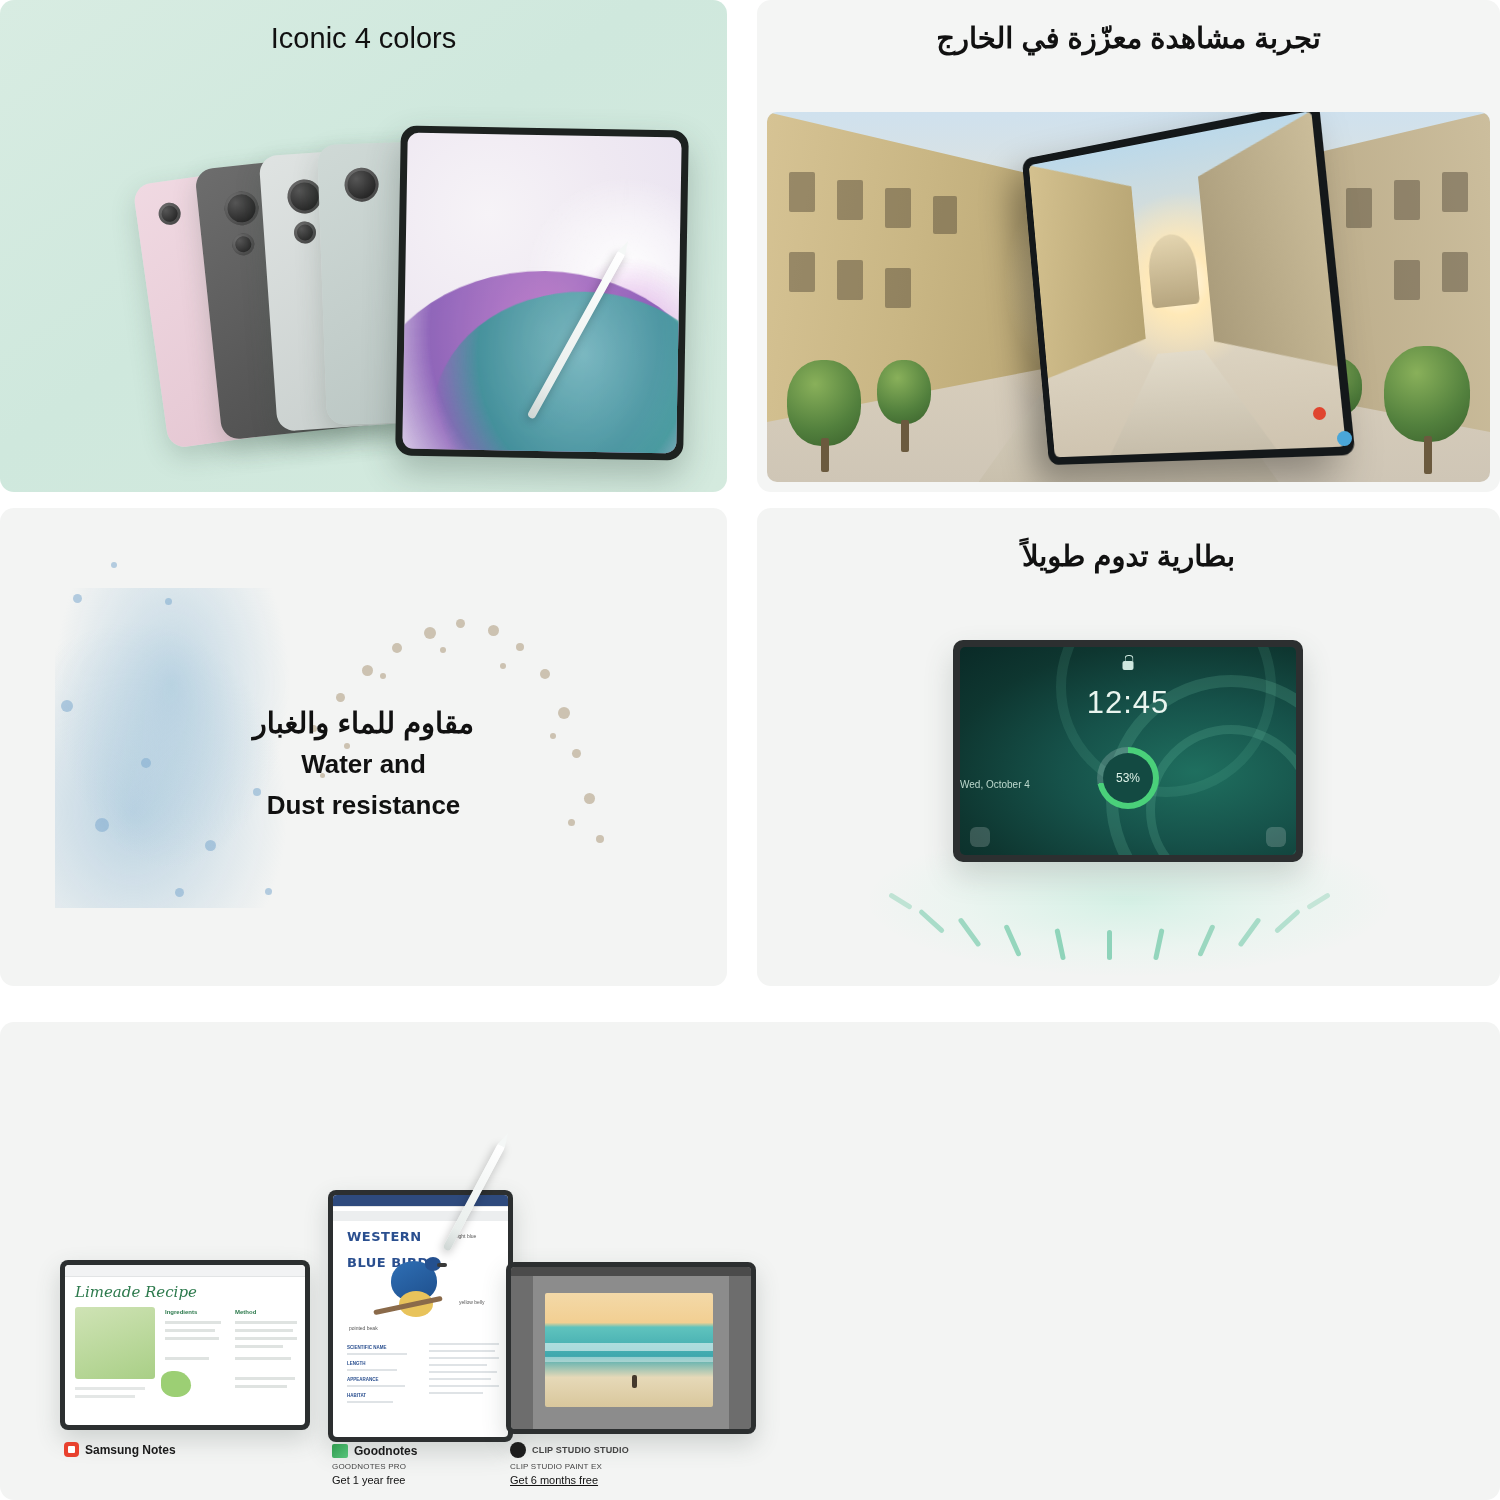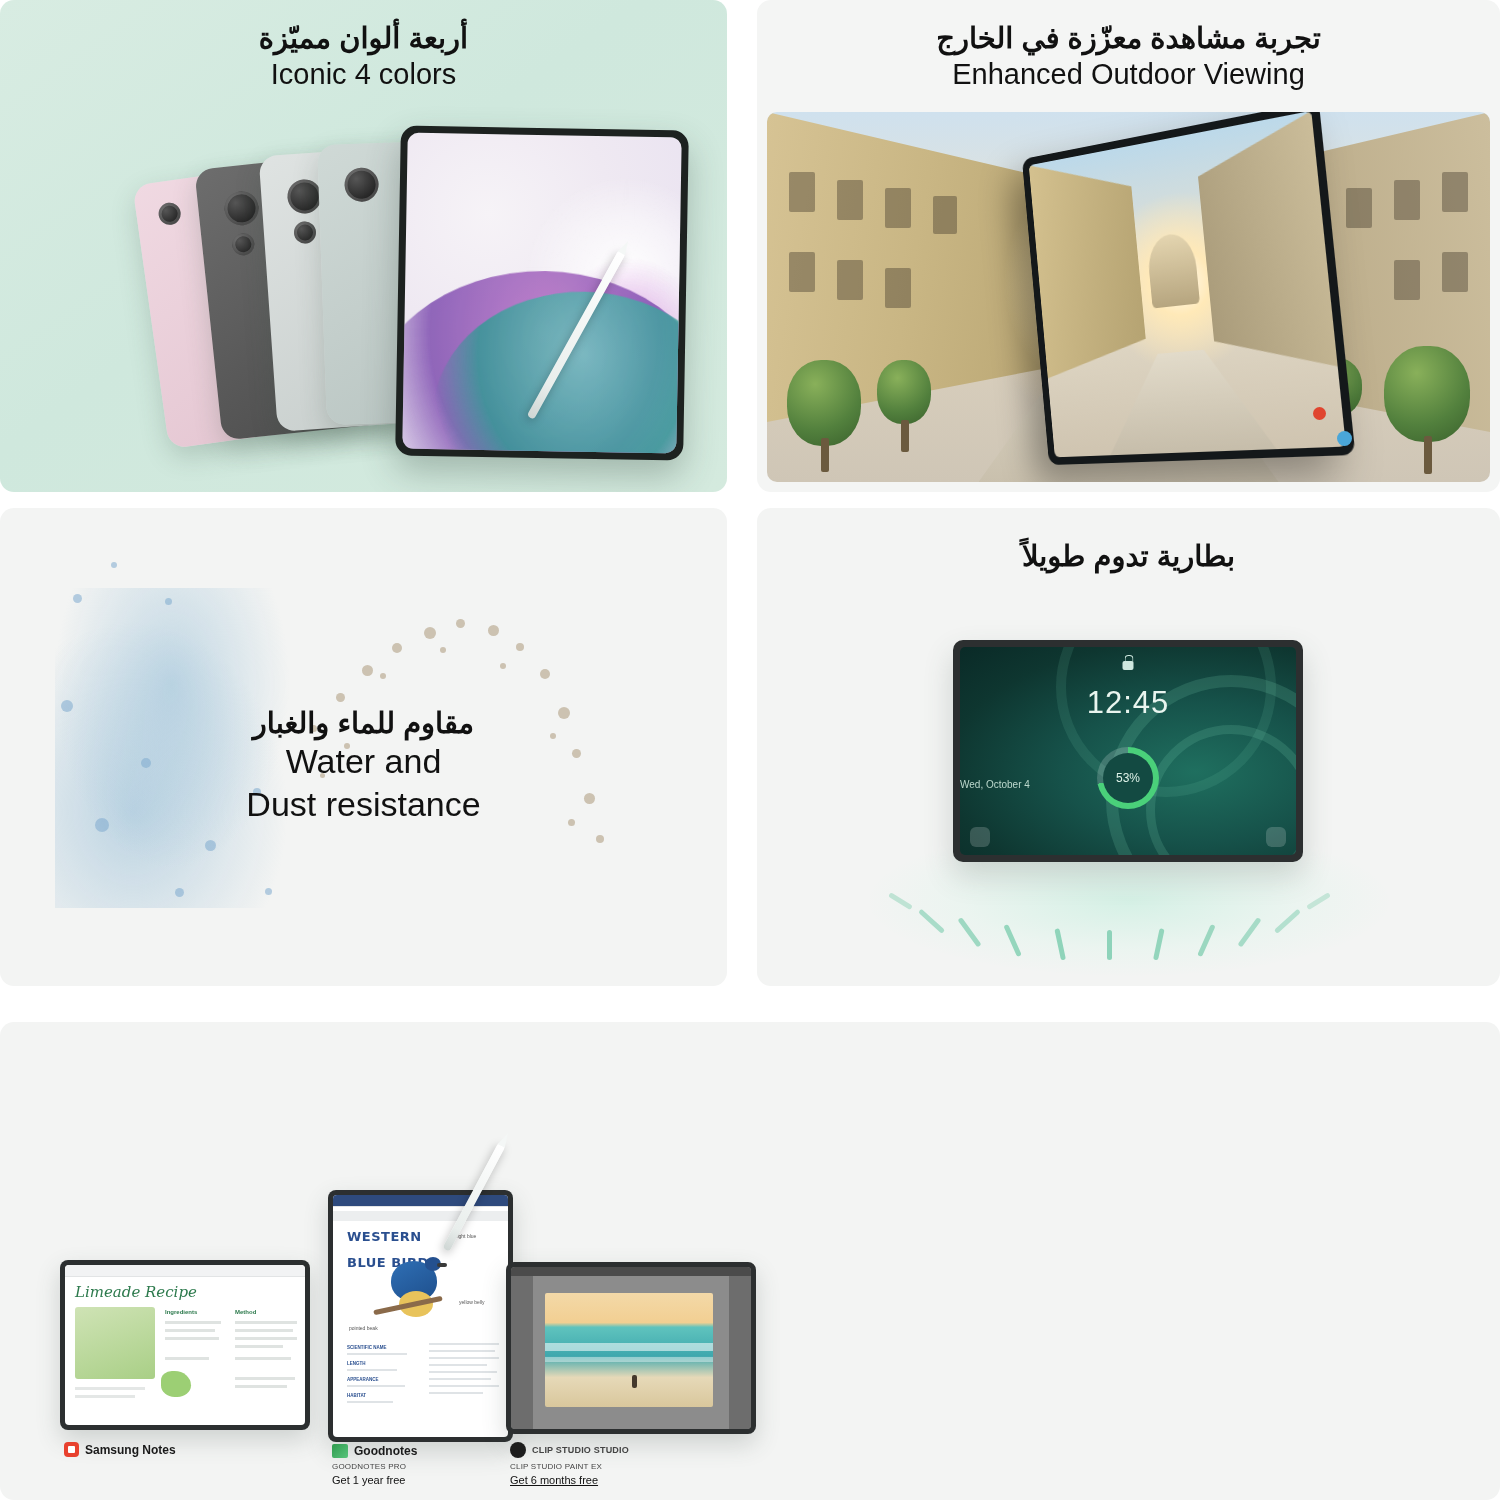--- a/index.html
+++ b/index.html
@@ -172,21 +172,21 @@
   }
   .wdrop { position: absolute; border-radius: 50%; background: rgba(125,170,205,.55); }
   .dsplash {
     position: absolute; left: 300px; top: 95px; width: 350px; height: 300px;
   }
   .ddot { position: absolute; border-radius: 50%; background: rgba(196,185,165,.85); }
   #card-water .centertext {
     position: absolute; left: 0; right: 0; top: 198px; text-align: center;
   }
   #card-water .ar { font-size: 29px; font-weight: 700; direction: rtl; color:#111; }
-  #card-water .en { font-size: 34px; color: #111; line-height: 1.25; margin-top: 0; }
+  #card-water .en { font-size: 26px; color: #111; line-height: 1.25; margin-top: 8px; font-weight: bold; }
 
   
   #card-battery {
     left: 757px; top: 508px; width: 743px; height: 478px;
     background: #f3f4f3;
   }
   #card-battery .hdr { margin-top: 30px; }
   .bat-tablet {
     position: absolute; left: 196px; top: 132px; width: 350px; height: 222px;
     background: #2c2f30; border-radius: 10px; padding: 7px;
@@ -272,21 +272,20 @@
   .cs-logo { width: 16px; height: 16px; border-radius: 50%; background: #1d1d1d; }
   .recipe-title { font-family: "DejaVu Serif", serif; font-style: italic; color: #2d7a4d; font-size: 15px; }
 </style>
 </head>
 <body>
 
 <div class="page">
 
   <div class="card" id="card-colors">
     <div class="hdr">
-      <div class="ar">أربعة ألوان مميّزة</div>
       <div class="en">Iconic 4 colors</div>
     </div>
 
     <div class="tablets">
       <div class="tab-back tb1">
         <div class="cam sm" style="left:22px;top:22px;"></div>
       </div>
       <div class="tab-back tb2">
         <div class="cam" style="left:26px;top:26px;"></div>
         <div class="cam sm" style="left:30px;top:68px;"></div>
@@ -309,21 +308,20 @@
           <div class="wave w2"></div>
           <div class="spen"></div>
         </div>
       </div>
     </div>
   </div>
 
   <div class="card" id="card-outdoor">
     <div class="hdr">
       <div class="ar">تجربة مشاهدة معزّزة في الخارج</div>
-      <div class="en">Enhanced Outdoor Viewing</div>
     </div>
 
     <div class="street">
       <div class="bldg left">
         <div class="win" style="left:22px;top:60px;width:26px;height:40px;"></div>
         <div class="win" style="left:70px;top:68px;width:26px;height:40px;"></div>
         <div class="win" style="left:118px;top:76px;width:26px;height:40px;"></div>
         <div class="win" style="left:166px;top:84px;width:24px;height:38px;"></div>
         <div class="win" style="left:22px;top:140px;width:26px;height:40px;"></div>
         <div class="win" style="left:70px;top:148px;width:26px;height:40px;"></div>

